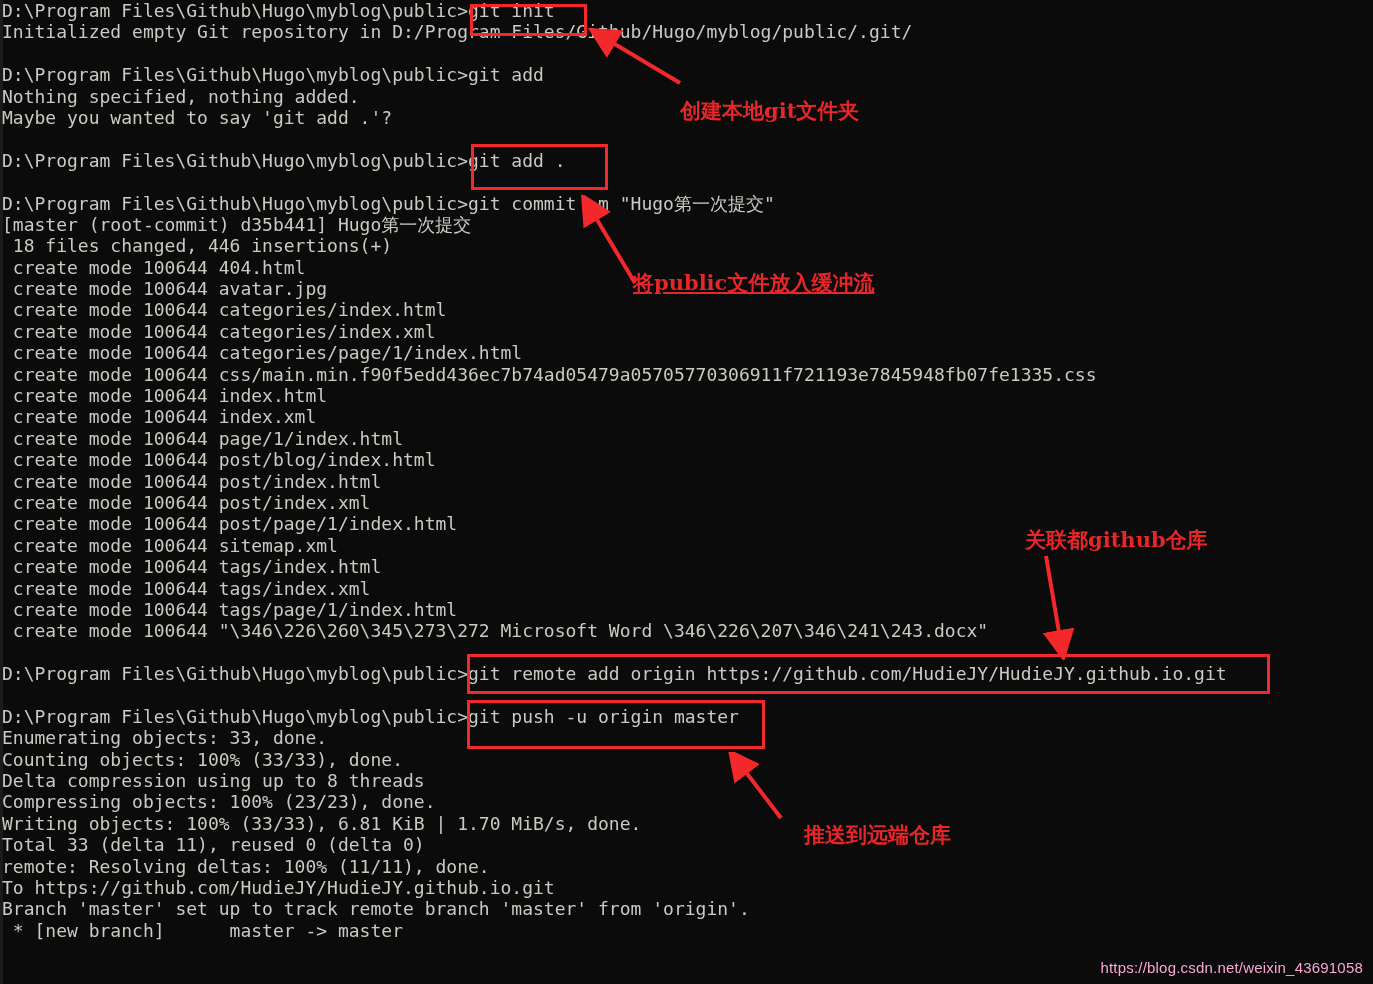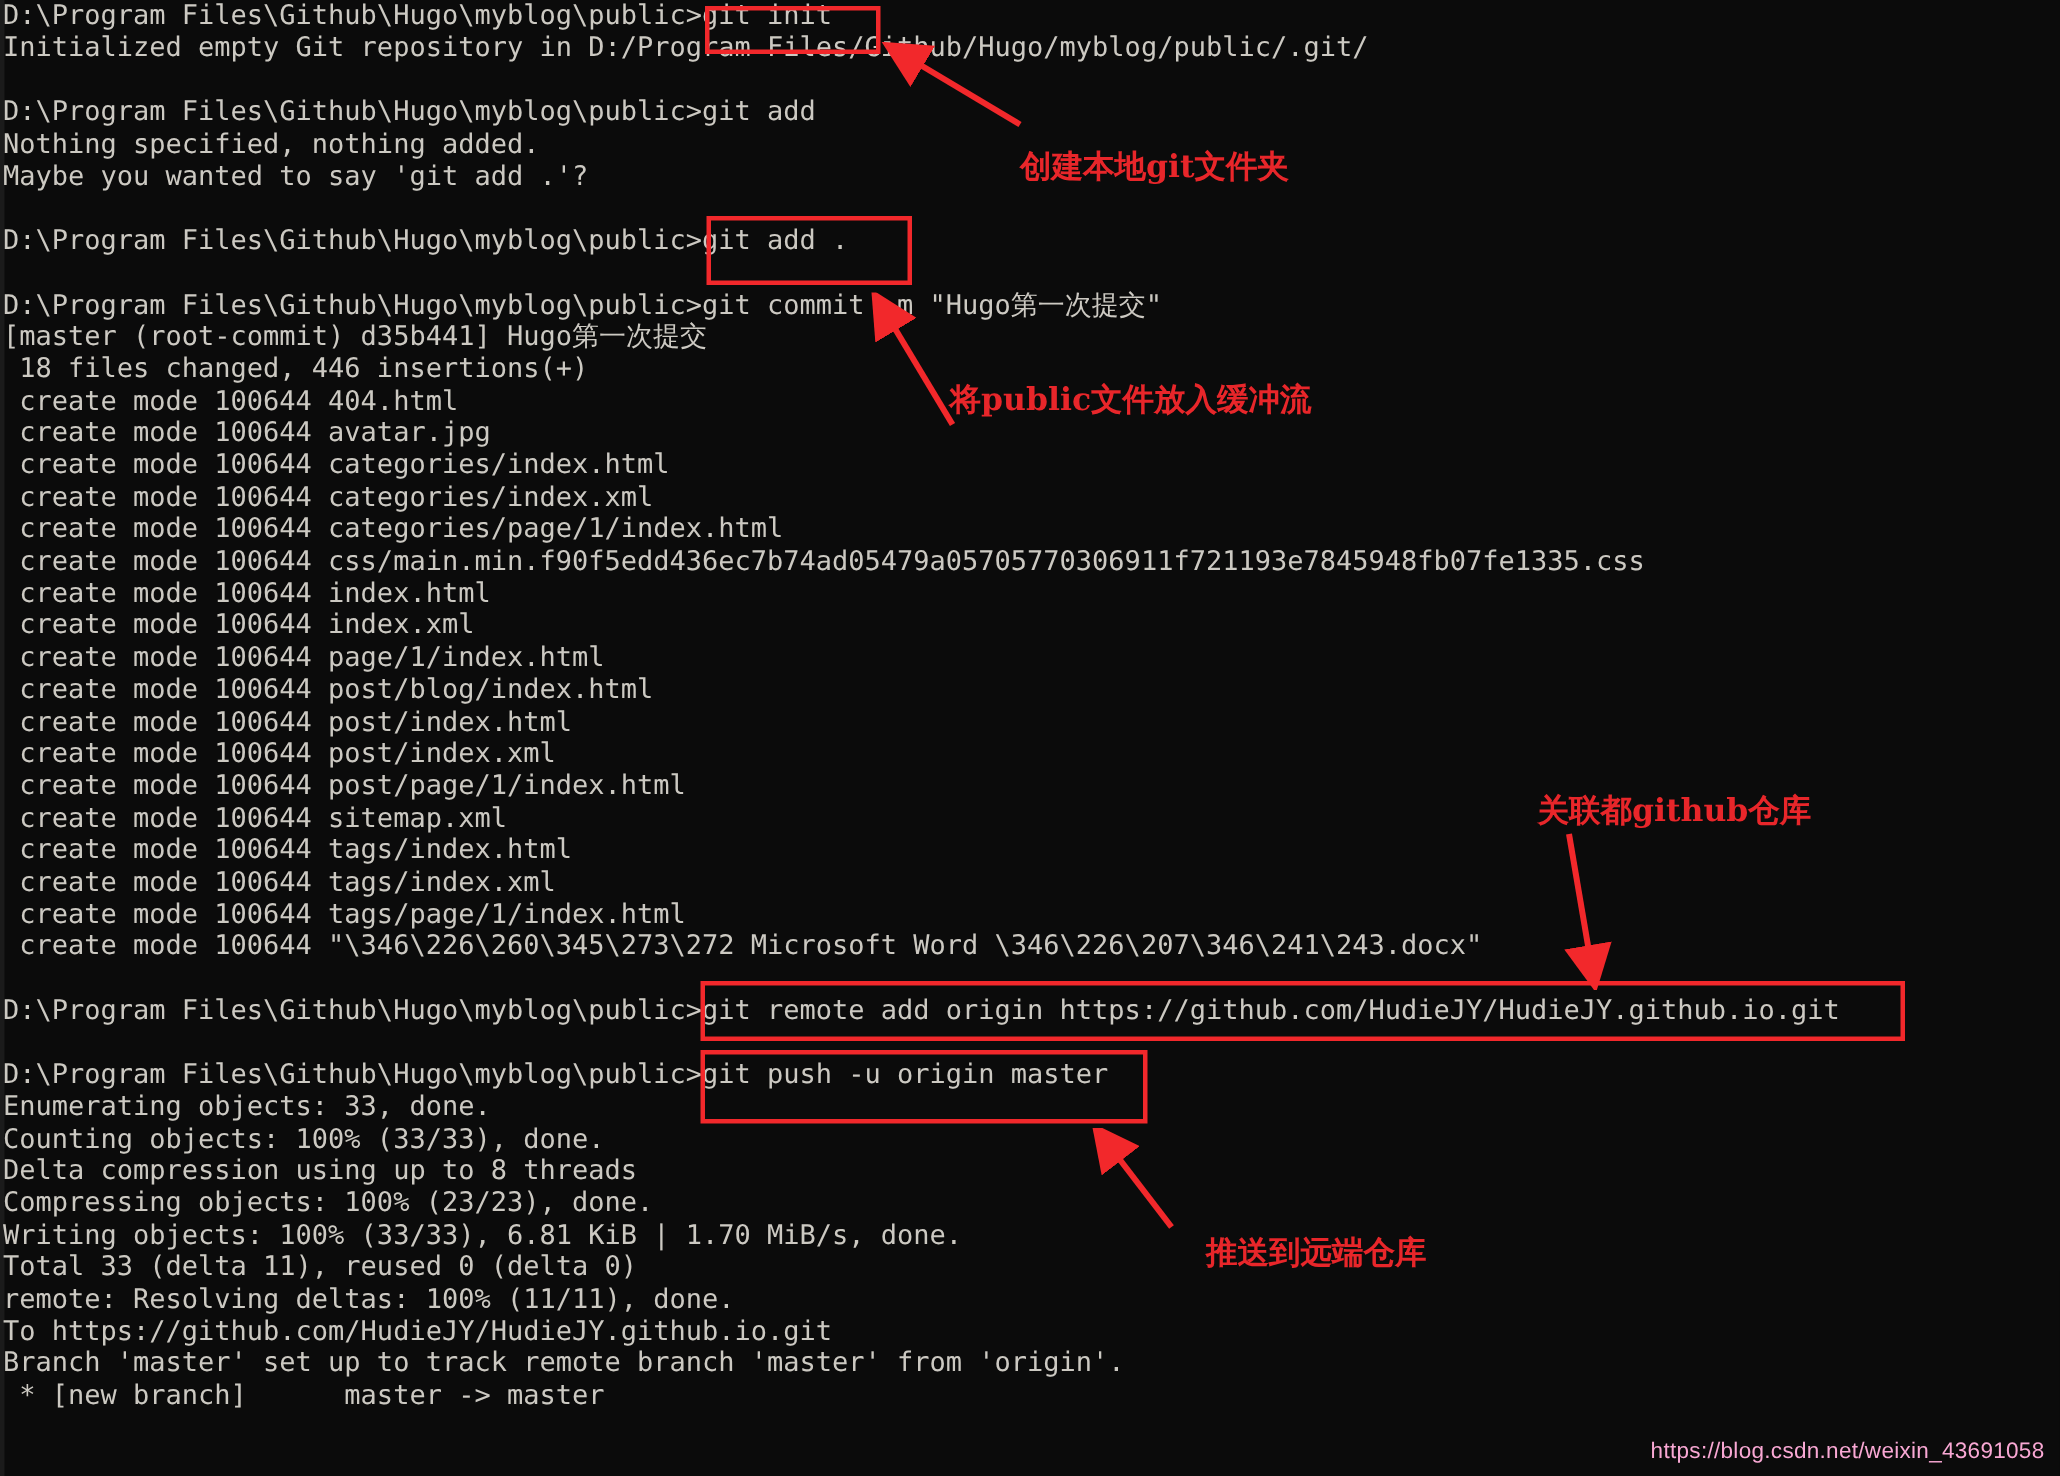--- a/index.html
+++ b/index.html
@@ -161,19 +161,19 @@
   <svg class="arrow" style="left:725px; top:752px;" width="70" height="72" viewBox="0 0 70 72">
     <defs>
       <marker id="ah4" markerWidth="8" markerHeight="8" refX="5" refY="4" orient="auto">
         <path d="M0,0 L8,4 L0,8 z" fill="#f2282b"></path>
       </marker>
     </defs>
     <line x1="56" y1="66" x2="10" y2="6" stroke="#f2282b" stroke-width="4" marker-end="url(#ah4)"></line>
   </svg>
 
   <div class="annot" style="left:680px; top:73px;margin-top:24px;">创建本地git文件夹</div>
-  <div class="annot" style="left:633px; top:252px;">将public文件放入缓冲流</div>
+  <div class="annot" style="left:633px; top:269px;text-decoration:underline;">将public文件放入缓冲流</div>
   <div class="annot" style="left:1003px; top:526px;margin-left:22px;">关联都github仓库</div>
   <div class="annot" style="left:792px; top:821px;margin-left:12px;">推送到远端仓库</div>
 
   <div class="watermark">https://blog.csdn.net/weixin_43691058</div>
 
 </div>
 
 </body></html>

